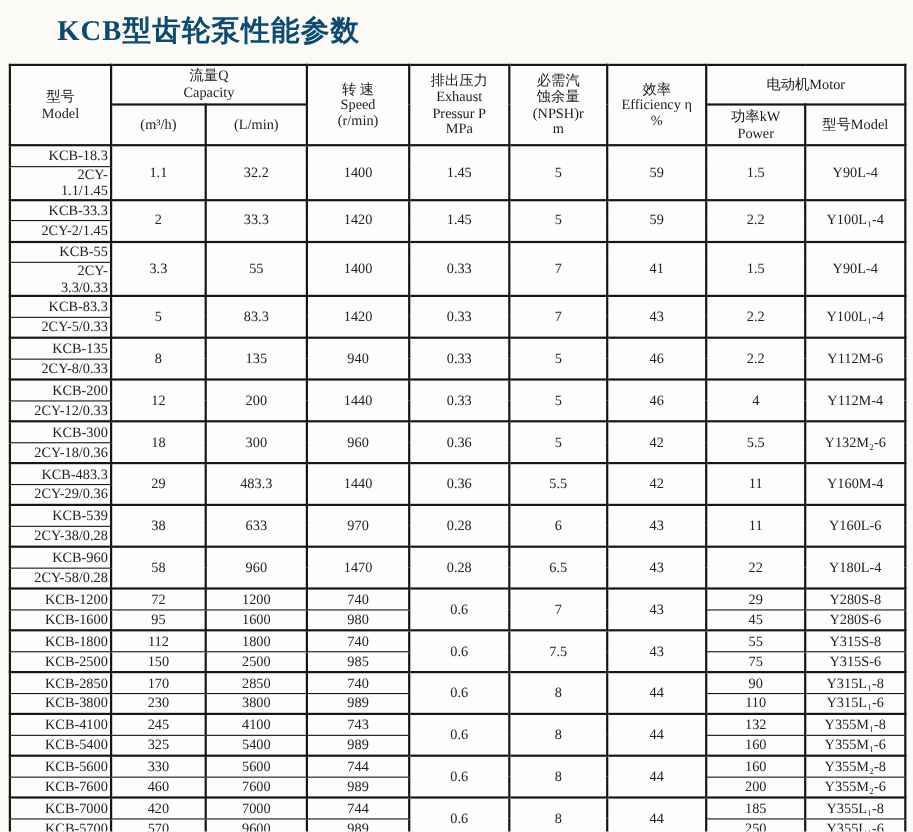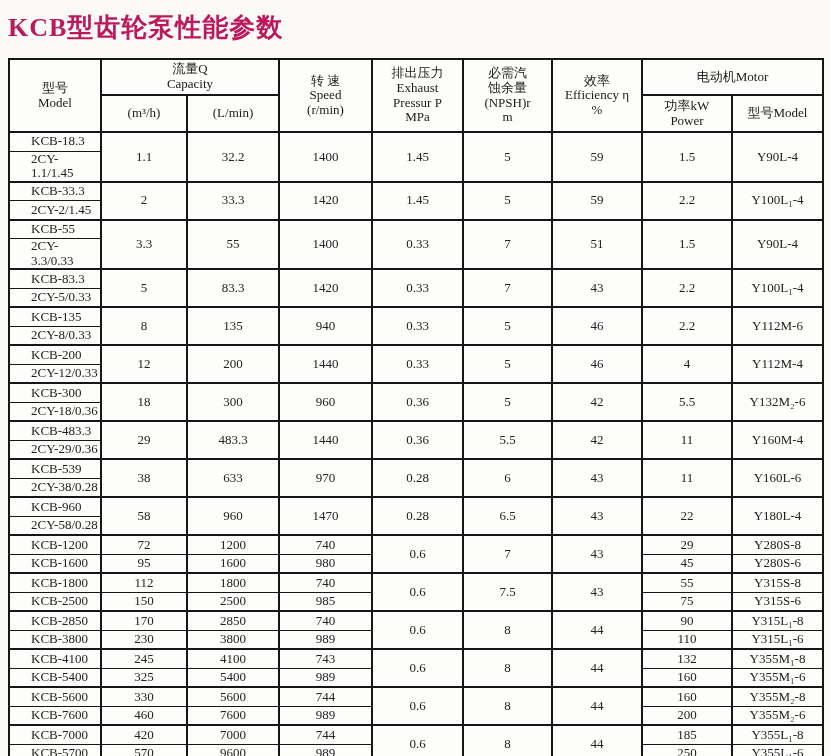--- a/index.html
+++ b/index.html
@@ -6,21 +6,22 @@
   body {
     width:830px; height:756px;
     background:#fbfaf7;
     font-family:"Liberation Serif","DejaVu Serif",serif;
     color:#1e1e1e;
   }
   .page-title {
     font-size:26px; font-weight:bold;
     padding:10px 0 0 8px;
     letter-spacing:1px;
-    color:#be185d;
+    color:#0c4a6e;
+    margin-left:44px;
   }
   table.spec {
     border-collapse:collapse;
     table-layout:fixed;
     width:814px;
     margin:13px 8px 0 8px;
     background:#fdfdfb;
     border:2px solid #161616;
   }
   th, td {
@@ -30,21 +31,21 @@
     font-size:13px;
     line-height:1.12;
     overflow:hidden;
     font-weight:normal;
     color:#222;
   }
   thead th { font-size:13px; color:#1a1a1a; }
   thead tr.h1 { height:36px; }
   thead tr.h2 { height:37px; }
   .hl { display:block; }
-  tbody td.model-cell { text-align:left; padding-left:21px; }
+  tbody td.model-cell { text-align:right; padding-left:21px; }
   tr.sub-a, tr.sub-b { height:19px; }
   tr.pair-a, tr.pair-b { height:19px;margin-top:26px; }
   tr.sub-a td.model-cell { border-bottom-width:1px; }
   tr.sub-b td.model-cell { border-top-width:1px; }
   tr.pair-a td { border-bottom-width:1px; }
   tr.pair-b td { border-top-width:1px; }
 </style>
 </head>
 <body>
 
@@ -143,21 +144,21 @@
       <tr class="sub-b">
         <td class="model-cell">2CY-2/1.45</td>
       </tr>
       <tr class="sub-a">
         <td class="model-cell">KCB-55</td>
         <td rowspan="2">3.3</td>
         <td rowspan="2">55</td>
         <td rowspan="2">1400</td>
         <td rowspan="2">0.33</td>
         <td rowspan="2">7</td>
-        <td rowspan="2">51</td>
+        <td rowspan="2">41</td>
         <td rowspan="2">1.5</td>
         <td rowspan="2">Y90L-4</td>
       </tr>
       <tr class="sub-b">
         <td class="model-cell">2CY-3.3/0.33</td>
       </tr>
       <tr class="sub-a">
         <td class="model-cell">KCB-83.3</td>
         <td rowspan="2">5</td>
         <td rowspan="2">83.3</td>

